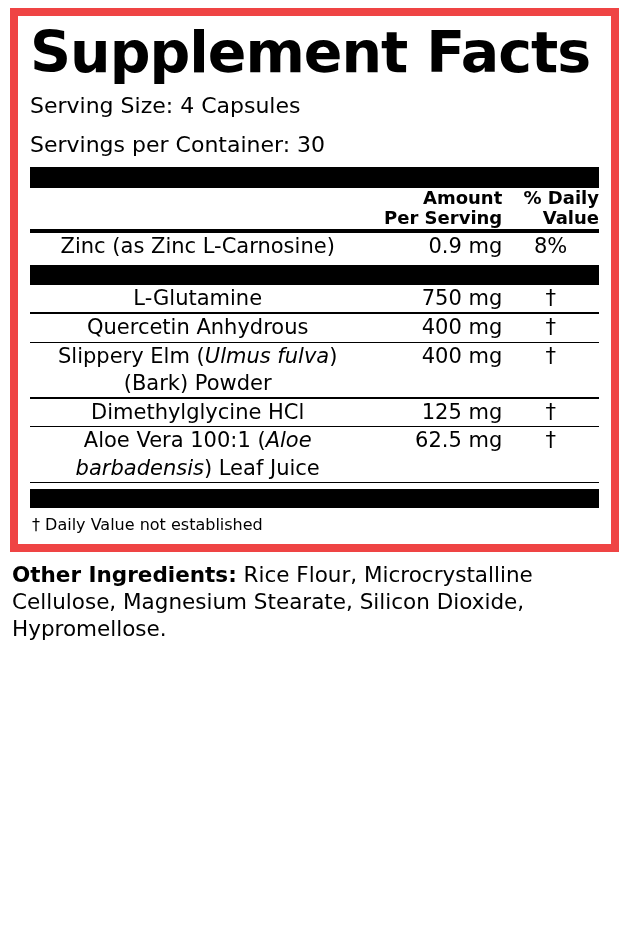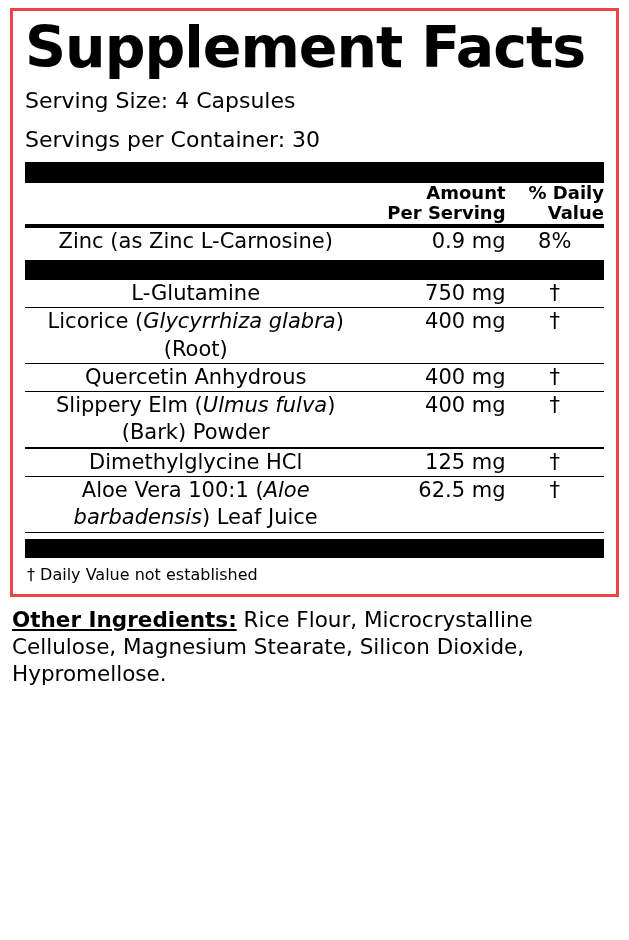--- a/index.html
+++ b/index.html
@@ -15,21 +15,21 @@
     -webkit-font-smoothing: antialiased;
   }
   .panel {
     position: relative;
     width: 629px;
     height: 940px;
     box-sizing: border-box;
     padding: 8px 10px 0 10px;
   }
   .facts-box {
-    border: 3px solid #ef4444;
+    border: 8px solid #ef4444;
     box-sizing: border-box;
     padding: 6px 12px 8px 12px;
   }
   .title {
     font-size: 57px;
     font-weight: 700;
     line-height: 1.0;
     letter-spacing: -1px;
     margin: 2px 0 6px 0;
     white-space: nowrap;
@@ -99,21 +99,21 @@
   .footnote {
     font-size: 16px;
     padding: 7px 0 2px 2px;
     line-height: 1.2;
   }
   .other {
     font-size: 21.5px;
     line-height: 1.25;
     margin: 10px 2px 0 2px;
   }
-  .other b { font-weight: 700; text-decoration: underline; }
+  .other b { font-weight: 700; }
   em { font-style: italic; }
 </style>
 </head>
 <body>
 
 <div class="panel">
 
   <div class="facts-box">
 
     <div class="title">Supplement Facts</div>
@@ -167,25 +167,20 @@
 
         <tr class="nutrient-row">
           <td class="name"><span>L-Glutamine</span></td>
           <td class="amt">750 mg</td>
           <td class="dv">†</td>
         </tr>
         <tr class="rule">
             <td colspan="3"></td>
           </tr>
 
-        <tr class="nutrient-row">
-          <td class="name"><span>Licorice (</span><em>Glycyrrhiza glabra</em><span>) (Root)</span></td>
-          <td class="amt">400 mg</td>
-          <td class="dv">†</td>
-        </tr>
         <tr class="rule">
             <td colspan="3"></td>
           </tr>
 
         <tr class="nutrient-row">
           <td class="name"><span>Quercetin Anhydrous</span></td>
           <td class="amt">400 mg</td>
           <td class="dv">†</td>
         </tr>
         <tr class="rule">

